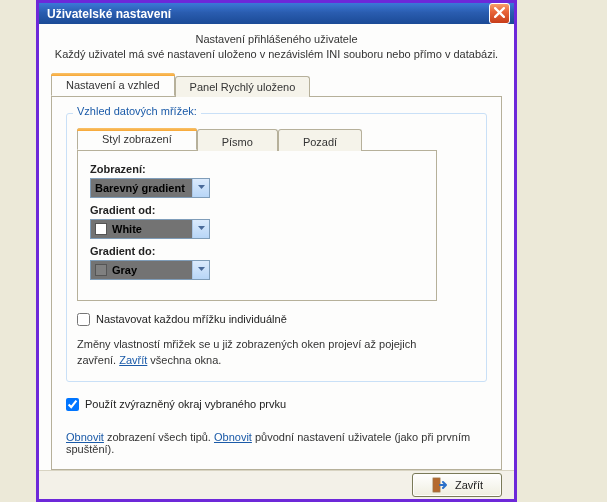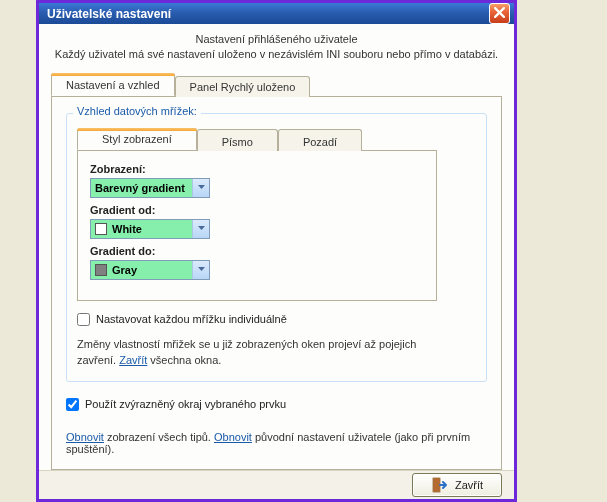--- a/index.html
+++ b/index.html
@@ -140,21 +140,21 @@
   .subpanel{
     border:1px solid #b6b09a;
     padding: 10px 12px 14px 12px;
     width: 360px;
     font-weight: bold;
   }
   .field-label{ display:block; margin: 2px 0 3px 0; color:#222;}
   .combo{
     width: 120px; height: 20px;
     border:1px solid #7f9db9;
-    background:#86efac;
+    background:#737373;
     display:flex; align-items:center;
     padding-left:4px;
     margin-bottom:6px;
     position:relative;
     cursor:pointer;
   }
   .combo .swatch{
     width:12px;height:12px; border:1px solid #555; margin-right:5px; flex-shrink:0;
   }
   .combo .val{ flex:1; white-space:nowrap; overflow:hidden;}

